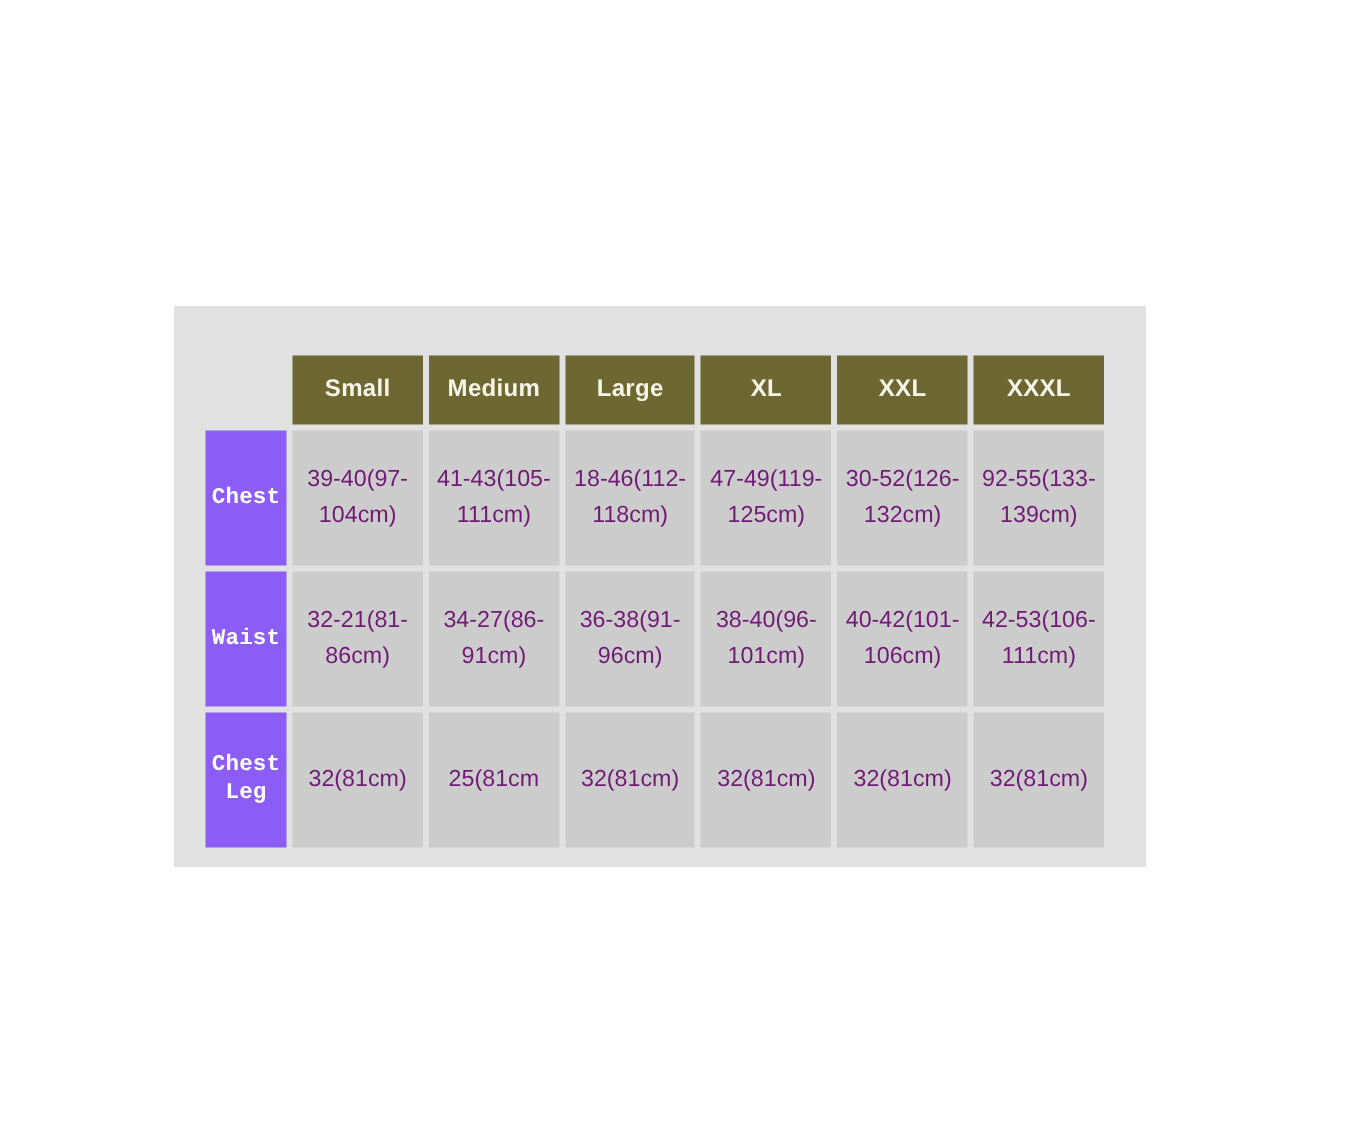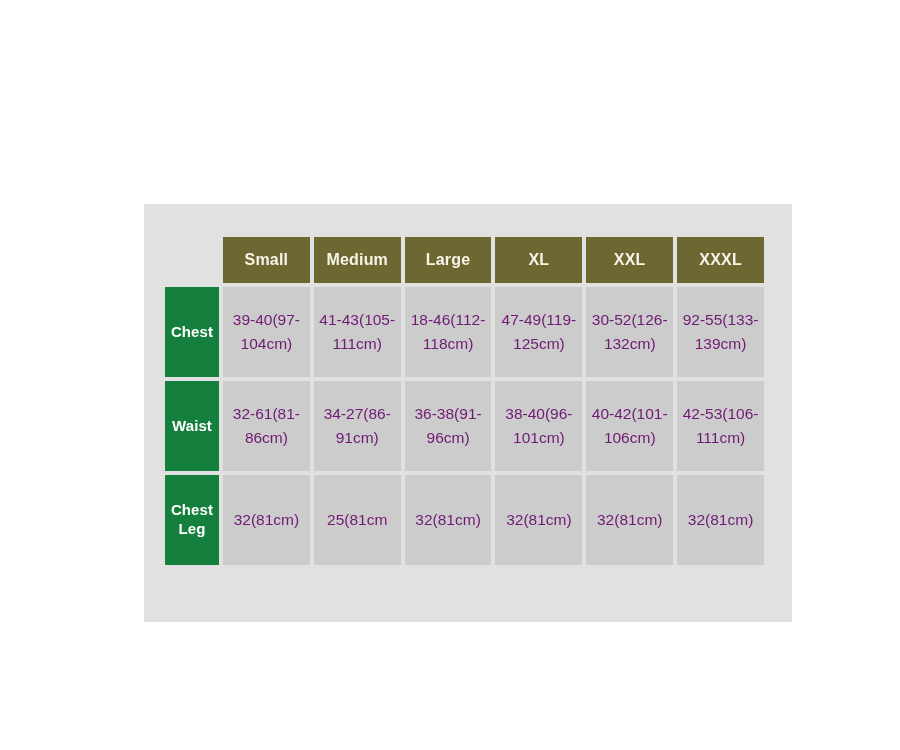--- a/index.html
+++ b/index.html
@@ -17,24 +17,24 @@
   #canvas {
     position: relative;
     width: 900px;
     height: 750px;
     background: #ffffff;
   }
 
   
   #chart-panel {
     position: absolute;
-    left: 144px;
+    left: 116px;
     top: 204px;
     width: 648px;
-    height: 418px;
+    height: 374px;
     background: #e1e1e1;
     box-sizing: border-box;
   }
 
   
   #size-table {
     position: absolute;
     left: 17px;
     top: 29px;
     width: 607px;
@@ -64,27 +64,28 @@
     color: #f7f4e8;
     font-size: 16px;
     font-weight: 700;
     height: 46px;
     letter-spacing: 0.2px;
     line-height: 1.1;
   }
 
   
   .row-label {
-    background: #15803d;
+    background: #8b5cf6;
     color: #ffffff;
     font-size: 15px;
     font-weight: 700;
     width: 54px;
     line-height: 1.25;
     letter-spacing: 0.1px;
+    font-family: Liberation Mono, monospace;
   }
 
   
   .measure-cell {
     background: #cccccc;
     color: #701a75;
     font-size: 15.5px;
     font-weight: 400;
     line-height: 1.55;
     padding: 0 3px;
@@ -121,21 +122,21 @@
           <td class="measure-cell">39-40(97-104cm)</td>
           <td class="measure-cell">41-43(105-111cm)</td>
           <td class="measure-cell">18-46(112-118cm)</td>
           <td class="measure-cell">47-49(119-125cm)</td>
           <td class="measure-cell">30-52(126-132cm)</td>
           <td class="measure-cell">92-55(133-139cm)</td>
         </tr>
 
         <tr class="data-row">
           <td class="row-label">Waist</td>
-          <td class="measure-cell">32-61(81-86cm)</td>
+          <td class="measure-cell">32-21(81-86cm)</td>
           <td class="measure-cell">34-27(86-91cm)</td>
           <td class="measure-cell">36-38(91-96cm)</td>
           <td class="measure-cell">38-40(96-101cm)</td>
           <td class="measure-cell">40-42(101-106cm)</td>
           <td class="measure-cell">42-53(106-111cm)</td>
         </tr>
 
         <tr class="data-row">
           <td class="row-label">Chest Leg</td>
           <td class="measure-cell">32(81cm)</td>

